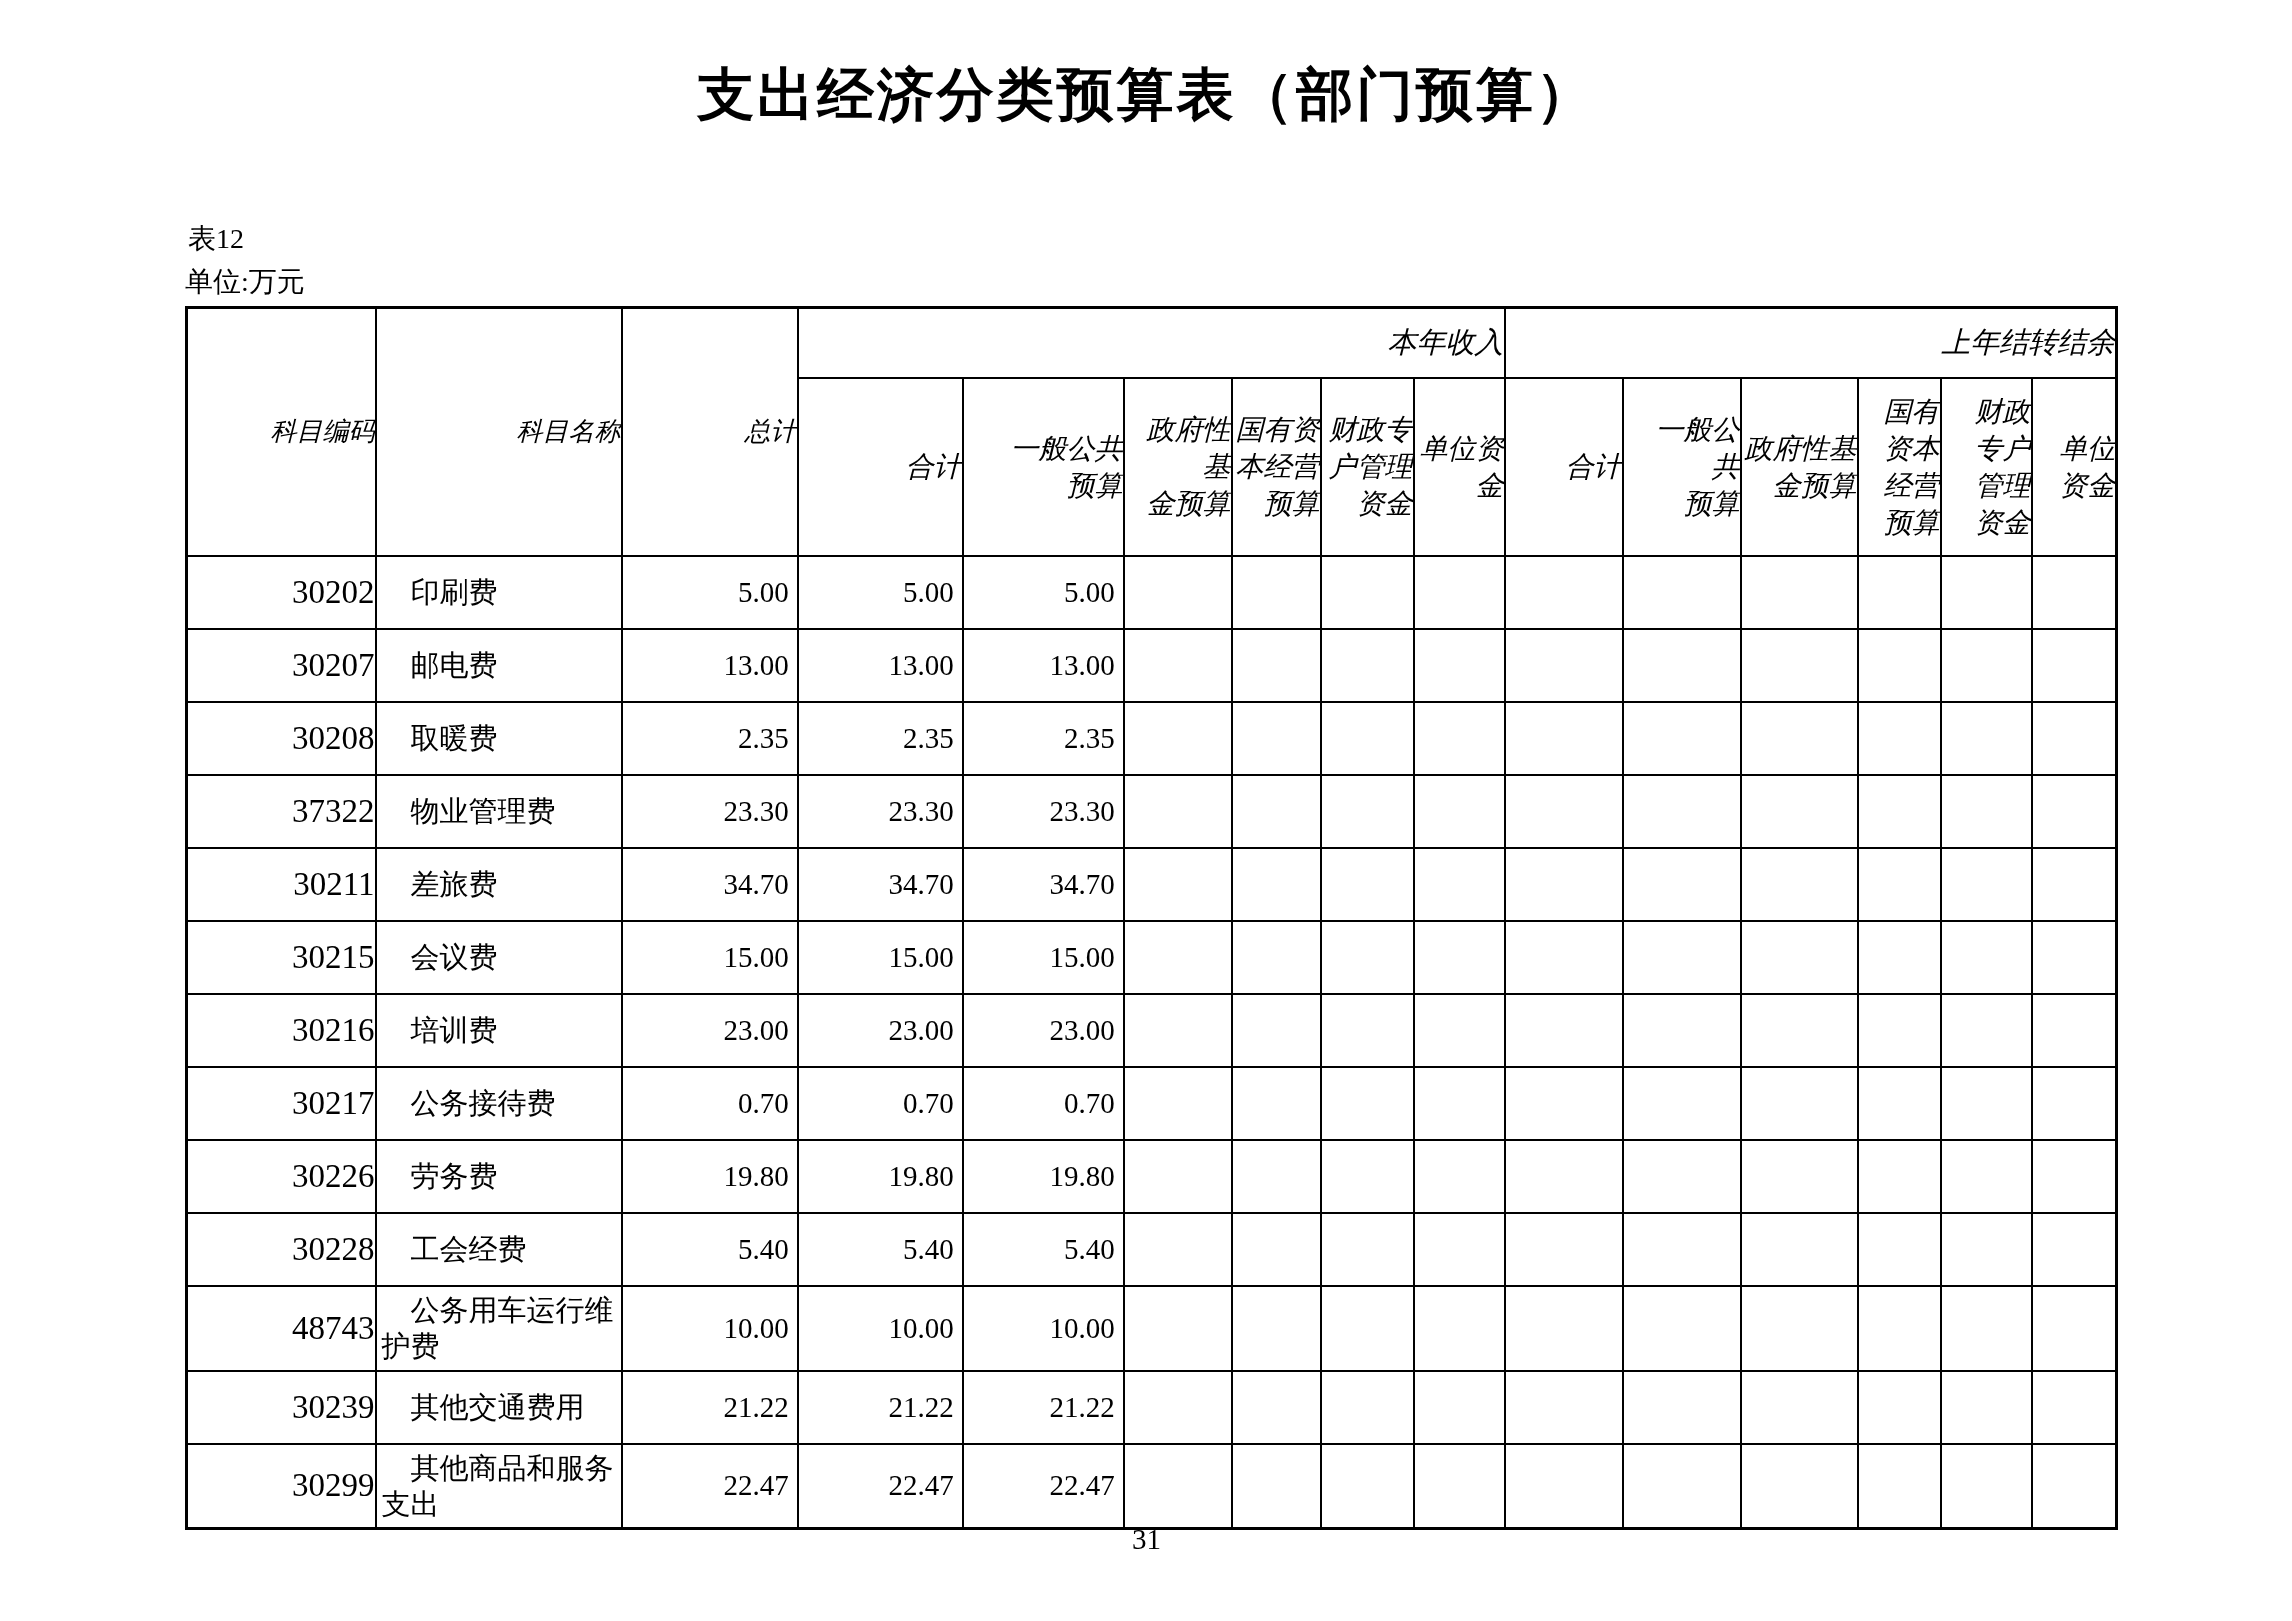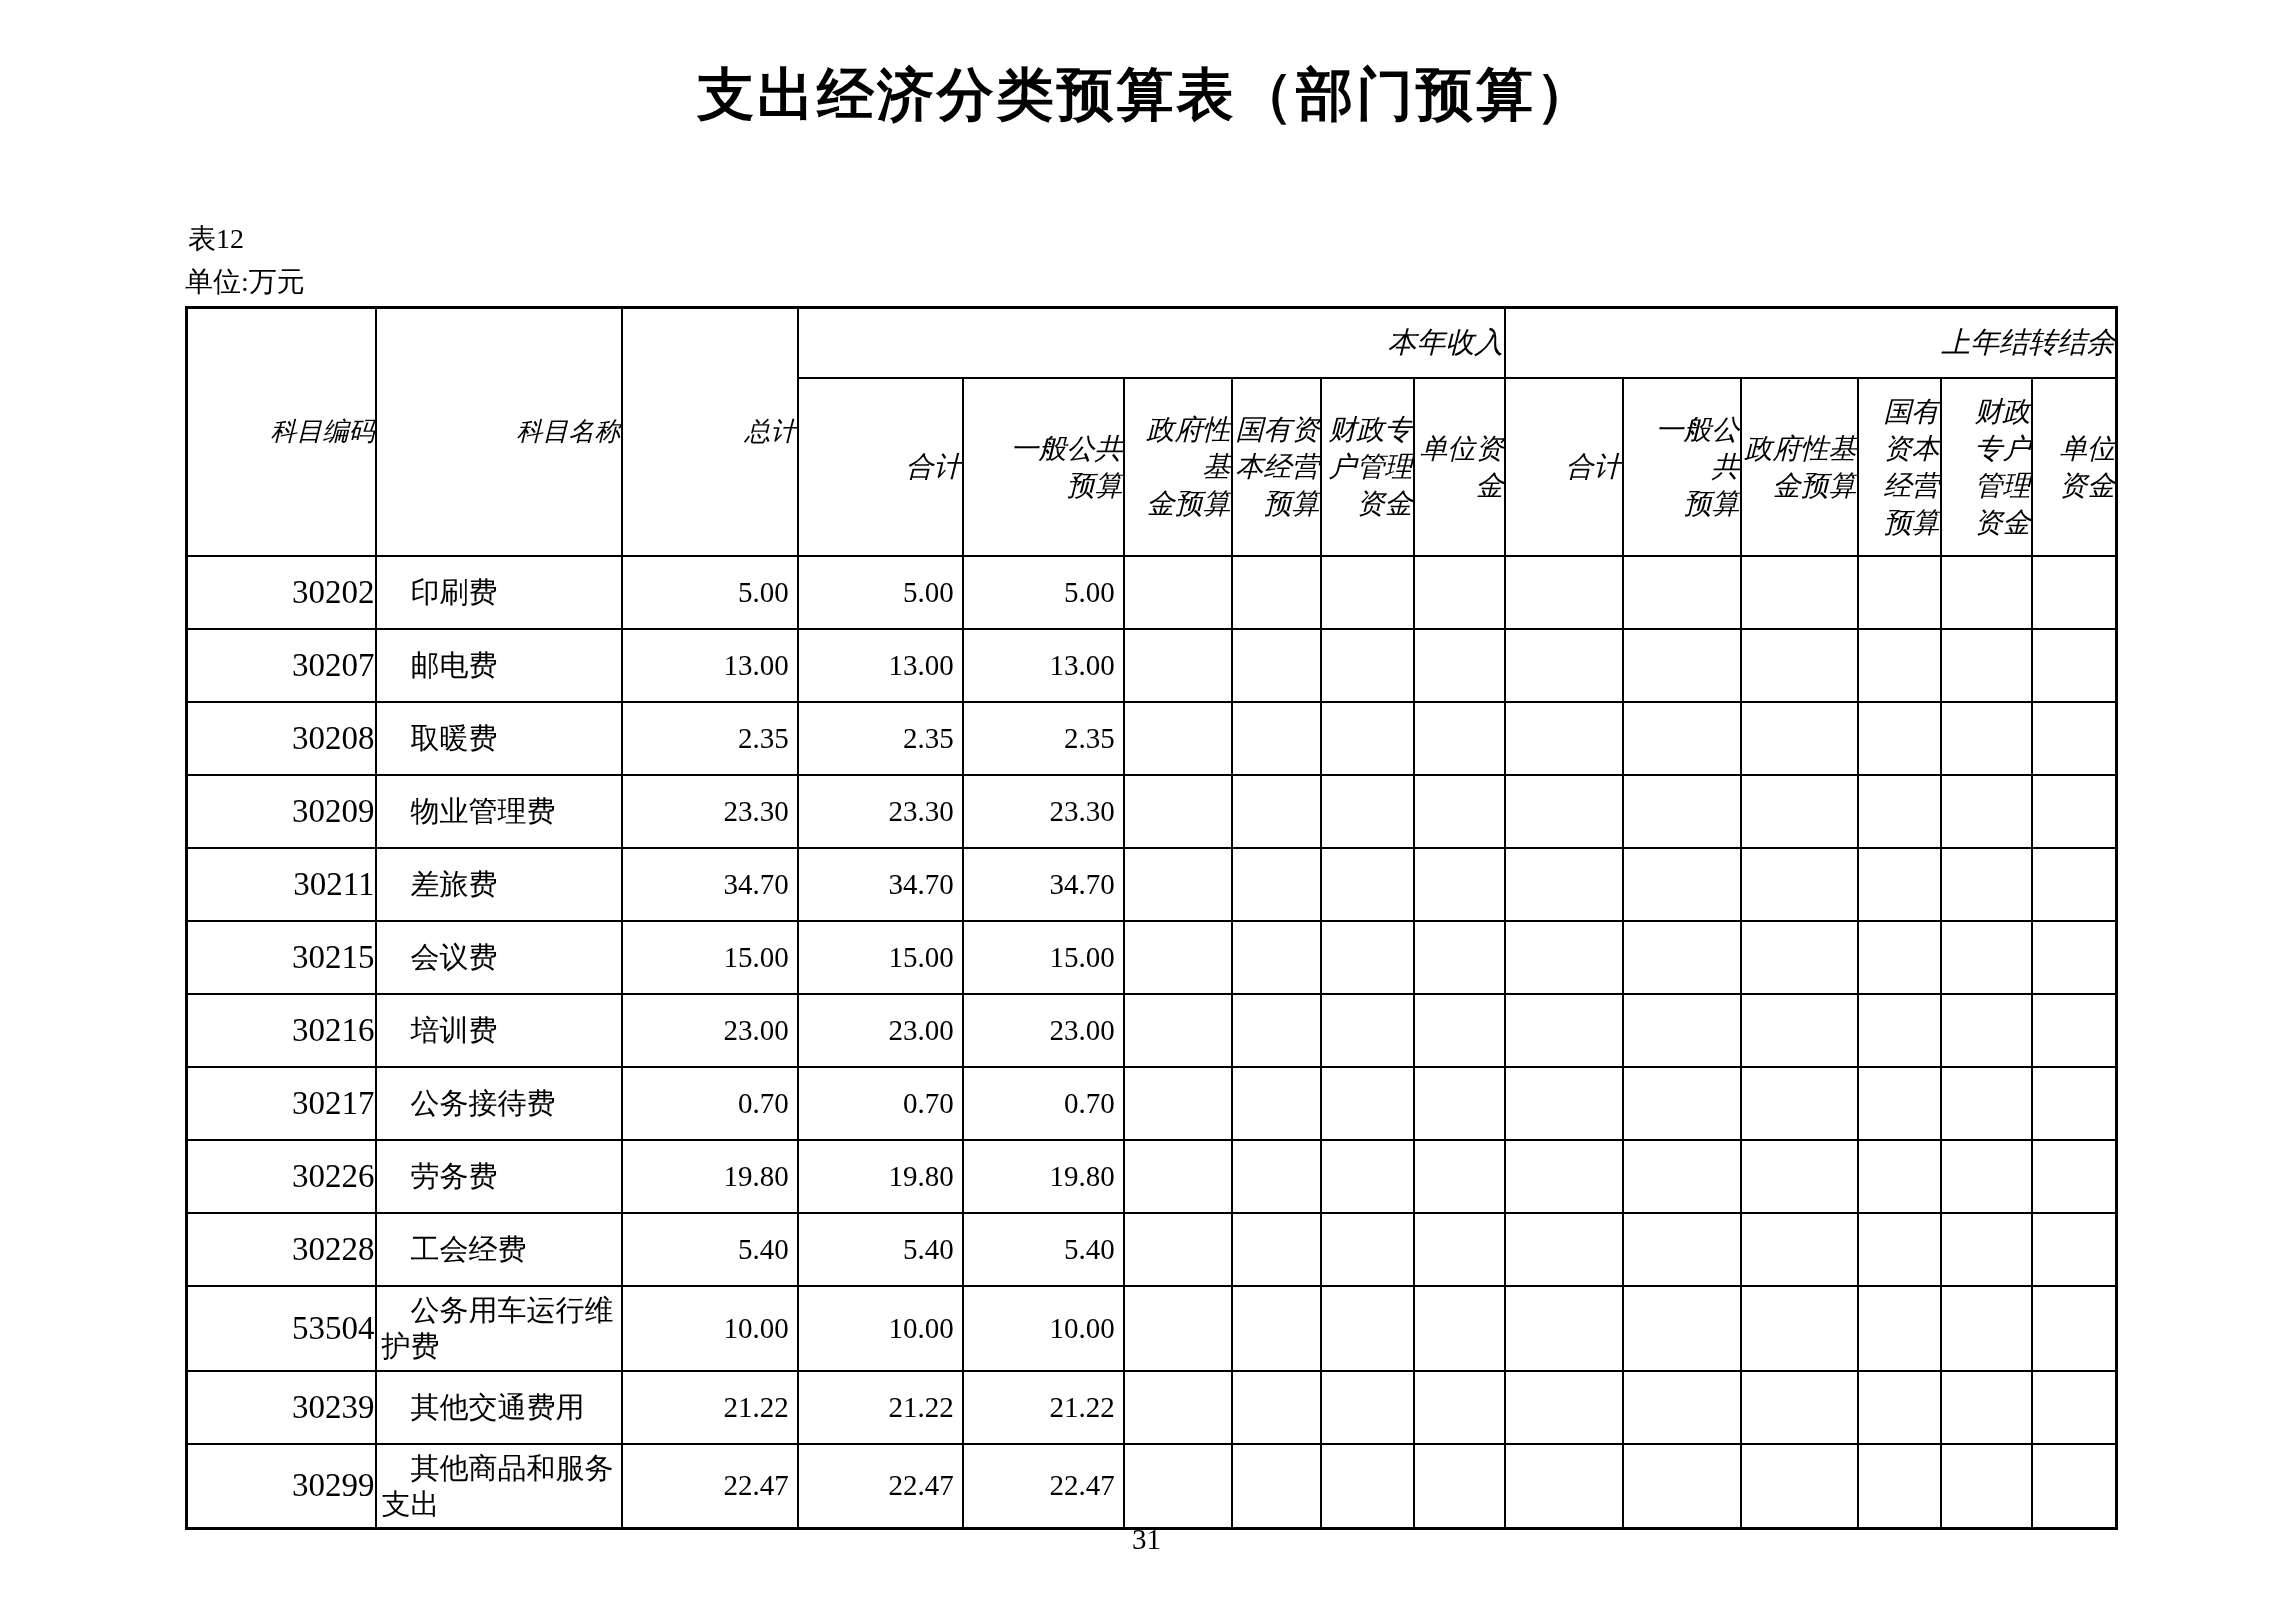--- a/index.html
+++ b/index.html
@@ -177,21 +177,21 @@
         <td class="num"></td>
         <td class="num"></td>
         <td class="num"></td>
         <td class="num"></td>
         <td class="num"></td>
         <td class="num"></td>
         <td class="num"></td>
         <td class="num"></td>
       </tr>
       <tr>
-        <td class="code">30209</td>
+        <td class="code">37322</td>
         <td class="name">物业管理费</td>
         <td class="num">23.30</td>
         <td class="num">23.30</td>
         <td class="num">23.30</td>
         <td class="num"></td>
         <td class="num"></td>
         <td class="num"></td>
         <td class="num"></td>
         <td class="num"></td>
         <td class="num"></td>
@@ -296,21 +296,21 @@
         <td class="num"></td>
         <td class="num"></td>
         <td class="num"></td>
         <td class="num"></td>
         <td class="num"></td>
         <td class="num"></td>
         <td class="num"></td>
         <td class="num"></td>
       </tr>
       <tr style="height: 85px;">
-        <td class="code">53504</td>
+        <td class="code">48743</td>
         <td class="name">公务用车运行维
 护费</td>
         <td class="num">10.00</td>
         <td class="num">10.00</td>
         <td class="num">10.00</td>
         <td class="num"></td>
         <td class="num"></td>
         <td class="num"></td>
         <td class="num"></td>
         <td class="num"></td>

